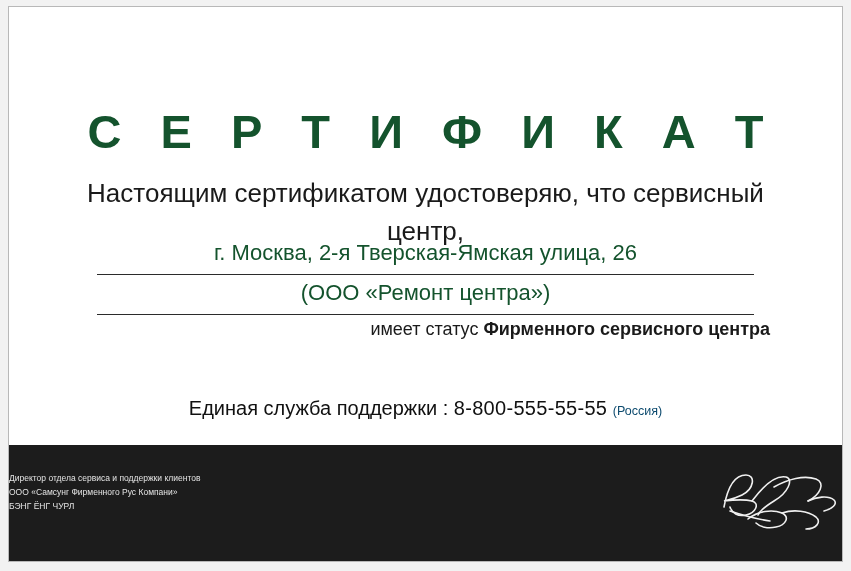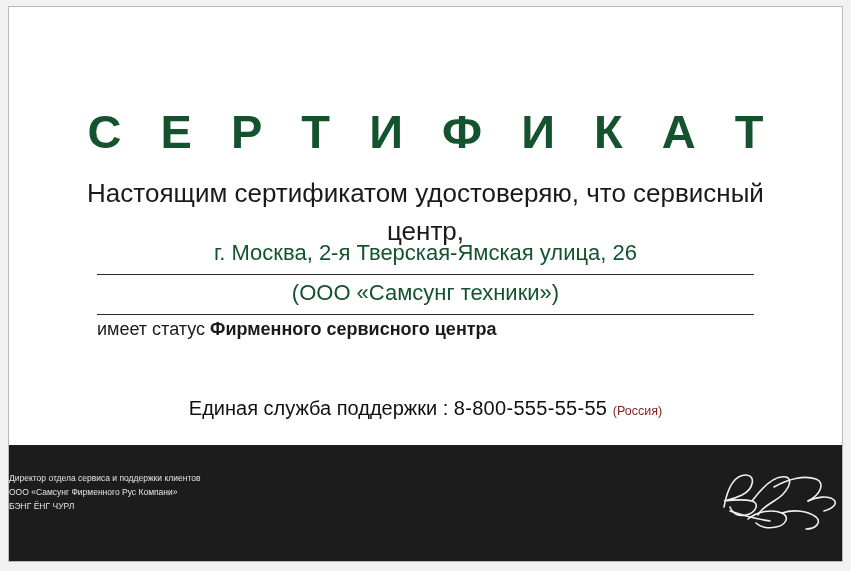--- a/index.html
+++ b/index.html
@@ -96,21 +96,21 @@
     height: 1px;
     background: #2b2b2b;
     width: 100%;
   }
 
   .status-line {
     position: absolute;
     top: 312px;
     left: 88px;
     right: 72px;
-    text-align: left;
+    text-align: right;
     font-size: 18px;
     color: #1a1a1a;
   }
   .status-line b {
     font-weight: bold;
   }
 
   .support {
     position: absolute;
     top: 390px;
@@ -120,21 +120,21 @@
     font-size: 20px;
     color: #111111;
   }
   .support .phone {
     font-weight: normal;
     font-size: 20px;
     letter-spacing: 0.3px;
   }
   .support .country {
     font-size: 12.5px;
-    color: #7f1d1d;
+    color: #0c4a6e;
   }
 
   .footer {
     position: absolute;
     left: 0;
     right: 0;
     bottom: 0;
     height: 116px;
     background: #1c1c1c;
     color: #e8e8e8;
@@ -182,21 +182,21 @@
       <div class="intro">
         <div>Настоящим сертификатом удостоверяю, что сервисный центр,</div>
       </div>
 
       <div class="field-block one">
         <div class="field-text">г. Москва, 2-я Тверская-Ямская улица, 26</div>
         <div class="rule"></div>
       </div>
 
       <div class="field-block two">
-        <div class="field-text">(ООО «Самсунг техники»)</div>
+        <div class="field-text">(ООО «Ремонт центра»)</div>
         <div class="rule"></div>
       </div>
 
       <div class="status-line">
         <span>имеет статус </span><b>Фирменного сервисного центра</b>
       </div>
 
       <div class="support">
         <span>Единая служба поддержки : </span><span class="phone">8-800-555-55-55</span> <span class="country">(Россия)</span>
       </div>

